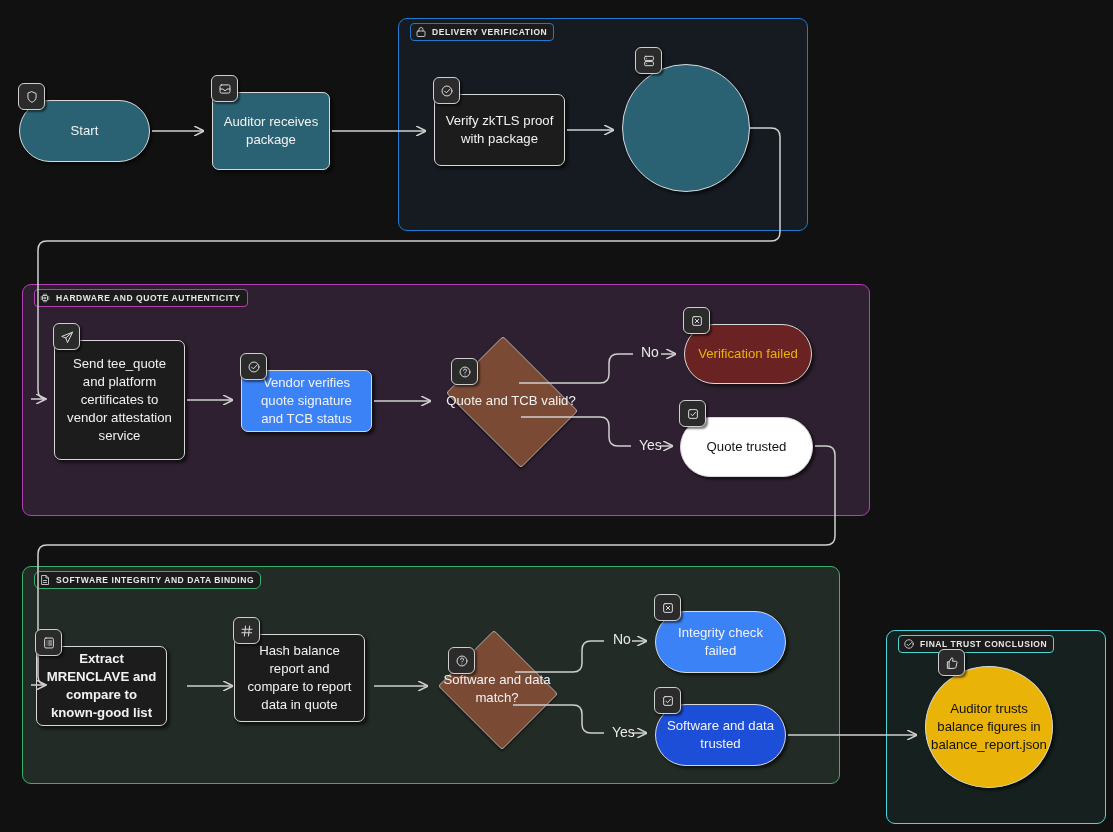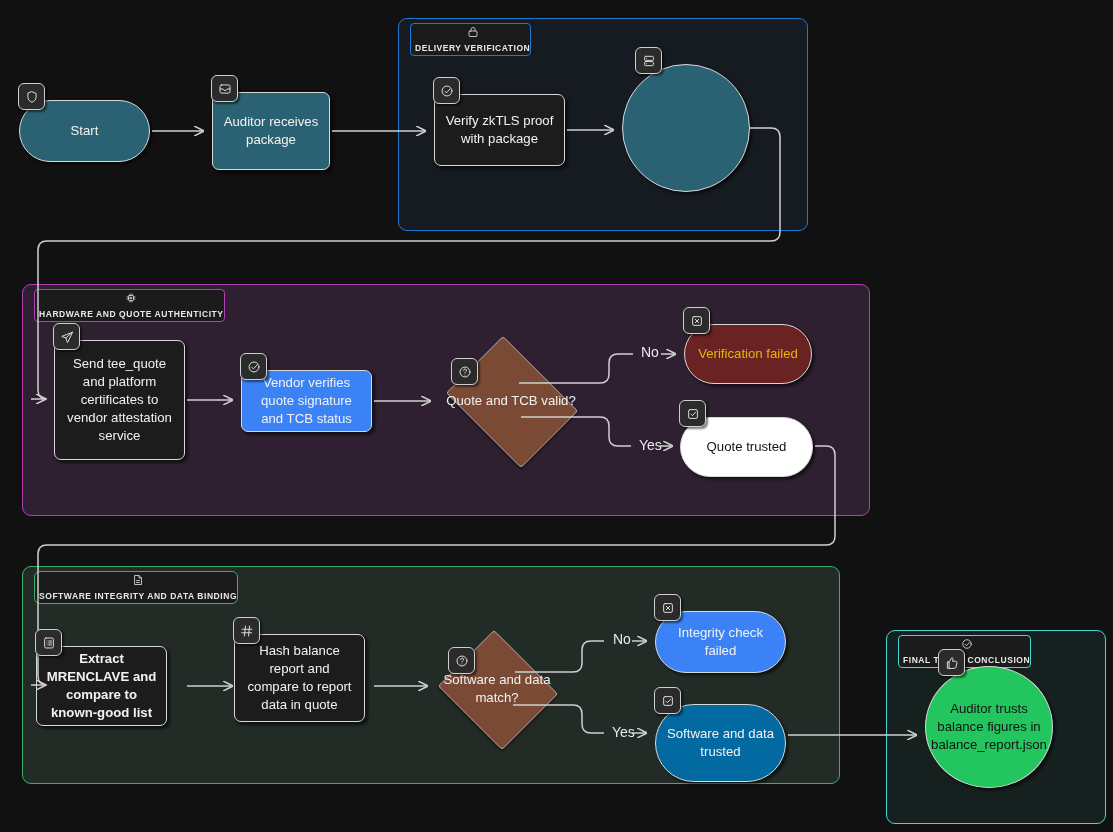--- a/index.html
+++ b/index.html
@@ -3,23 +3,23 @@
 <meta charset="utf-8">
 <title>Attestation Verification Flowchart</title>
 <style>
   html,body{margin:0;padding:0;background:#0d0d0d;}
   body{font-family:"Liberation Sans",sans-serif;}
   #stage{position:relative;width:1113px;height:832px;background:#111111;overflow:hidden;}
 
   
   .cluster{position:absolute;border-radius:9px;border-width:1.6px;border-style:solid;box-sizing:border-box;}
   .cluster-label{position:absolute;display:flex;align-items:center;gap:5px;
-      padding:2px 0 2px 4px;border-radius:4px;border-width:1px;border-style:solid;
+      padding:2px 6px 2px 4px;border-radius:4px;border-width:1px;border-style:solid;
       font-size:8.5px;font-weight:bold;letter-spacing:.55px;color:#e8e8e8;white-space:nowrap;
-      background:#1b1b1b;flex-direction:column;}
+      background:#1b1b1b;}
   .cluster-label .ci{width:12px;height:12px;display:block;}
 
   
   .node{position:absolute;box-sizing:border-box;display:flex;align-items:center;justify-content:center;
       text-align:center;font-size:13.2px;line-height:18px;color:#f2f2f2;
       border:1.6px solid #d8d8d8;box-shadow:2.5px 2.5px 3px rgba(0,0,0,.55);}
   .node.rect{border-radius:7px;}
   .node.stadium{border-radius:999px;}
   .node.circle{border-radius:50%;}
   .node.diamond{border:none;box-shadow:none;background:transparent;}
@@ -246,30 +246,30 @@
       </div>
       <div class="node stadium" style="left: 655px; top: 611px; width: 131px; height: 62px; color: rgb(242, 242, 242); background: #3b82f6;">
         <span class="nlabel">Integrity check failed</span>
         <div class="badge">
           <svg viewBox="0 0 24 24">
             <rect x="4.5" y="4.5" width="15" height="15" rx="2.5" fill="none" stroke="#dcdcdc" stroke-width="1.7" stroke-linecap="round" stroke-linejoin="round"></rect>
             <path d="M9 9l6 6M15 9l-6 6" fill="none" stroke="#dcdcdc" stroke-width="1.7" stroke-linecap="round" stroke-linejoin="round"></path>
           </svg>
         </div>
       </div>
-      <div class="node stadium" style="left: 655px; top: 704px; width: 131px; height: 78px; color: rgb(242, 242, 242); background: #0369a1;">
+      <div class="node stadium" style="left: 655px; top: 704px; width: 131px; height: 62px; color: rgb(242, 242, 242); background: #1d4ed8;">
         <span class="nlabel">Software and data trusted</span>
         <div class="badge">
           <svg viewBox="0 0 24 24">
             <rect x="4.5" y="4.5" width="15" height="15" rx="2.5" fill="none" stroke="#dcdcdc" stroke-width="1.7" stroke-linecap="round" stroke-linejoin="round"></rect>
             <path d="M8.4 12.2l2.7 2.7L16.4 9" fill="none" stroke="#dcdcdc" stroke-width="1.7" stroke-linecap="round" stroke-linejoin="round"></path>
           </svg>
         </div>
       </div>
-      <div class="node circle" style="left: 925px; top: 666px; width: 128px; height: 122px; color: rgb(18, 18, 18); background: #22c55e;">
+      <div class="node circle" style="left: 925px; top: 666px; width: 128px; height: 122px; color: rgb(18, 18, 18); background: #eab308;">
         <span class="nlabel">Auditor trusts balance figures in balance_report.json</span>
         <div class="badge" style="left: 12px; top: -18px;">
           <svg viewBox="0 0 24 24">
             <path d="M7 21V10l4.5-7c1.5 0 2.3 1 2 2.4L13 9h5.5c1.4 0 2.3 1.2 2 2.5l-1.6 7.2c-.2 1.3-1 2.3-2.4 2.3z" fill="none" stroke="#dcdcdc" stroke-width="1.7" stroke-linecap="round" stroke-linejoin="round"></path>
             <path d="M7 10H4v11h3" fill="none" stroke="#dcdcdc" stroke-width="1.7" stroke-linecap="round" stroke-linejoin="round"></path>
           </svg>
         </div>
       </div>
     </div>
 </div>

